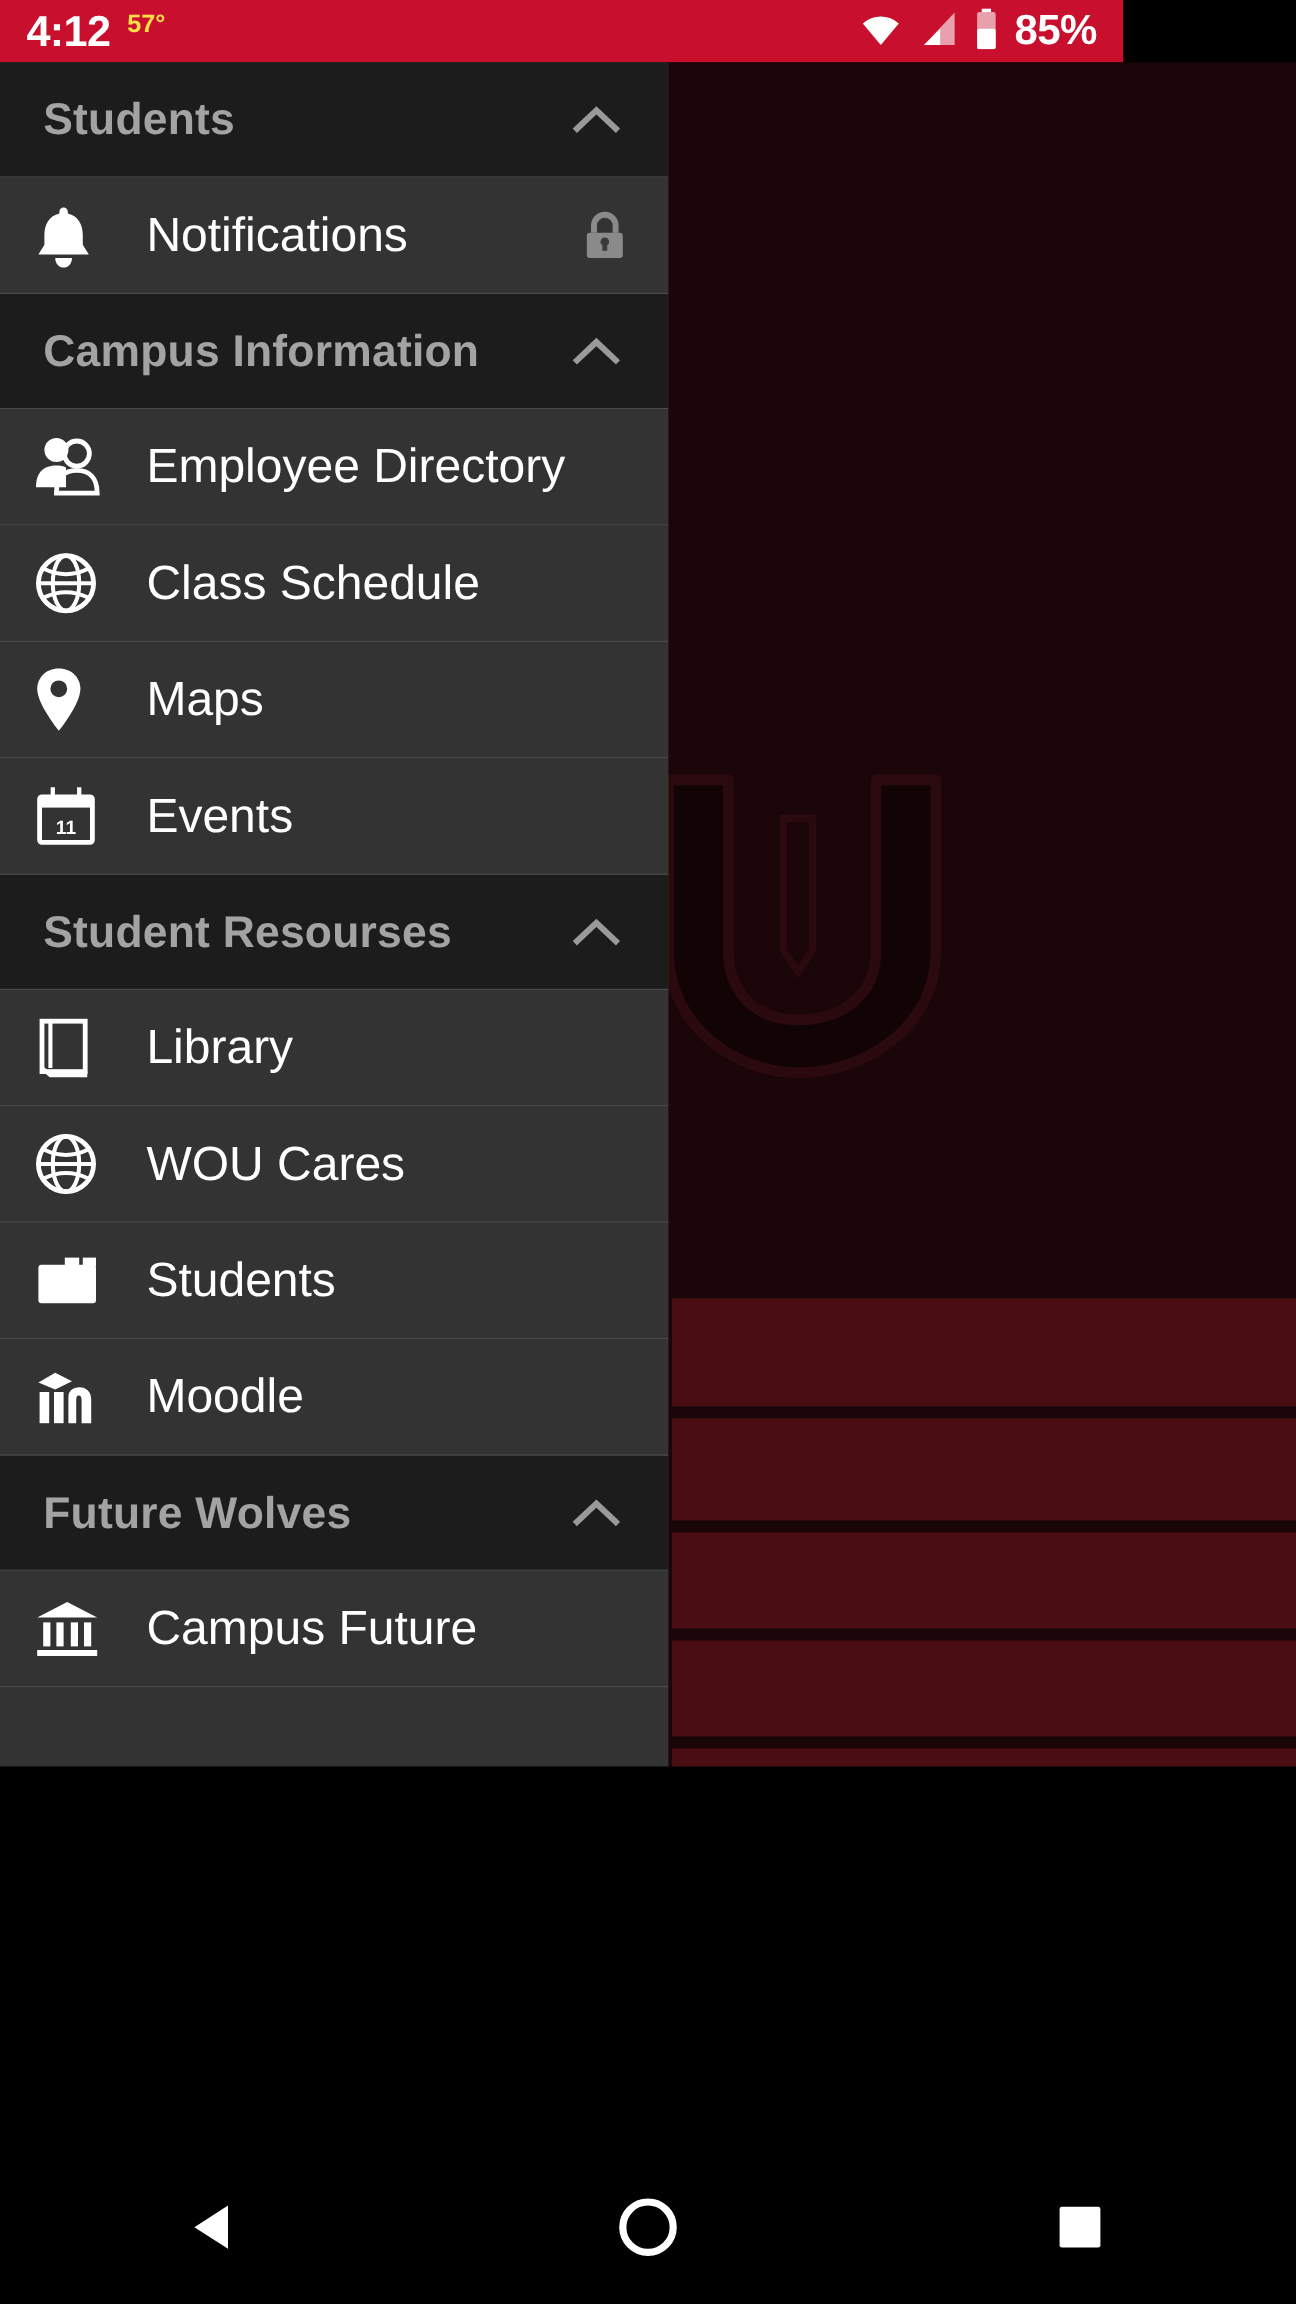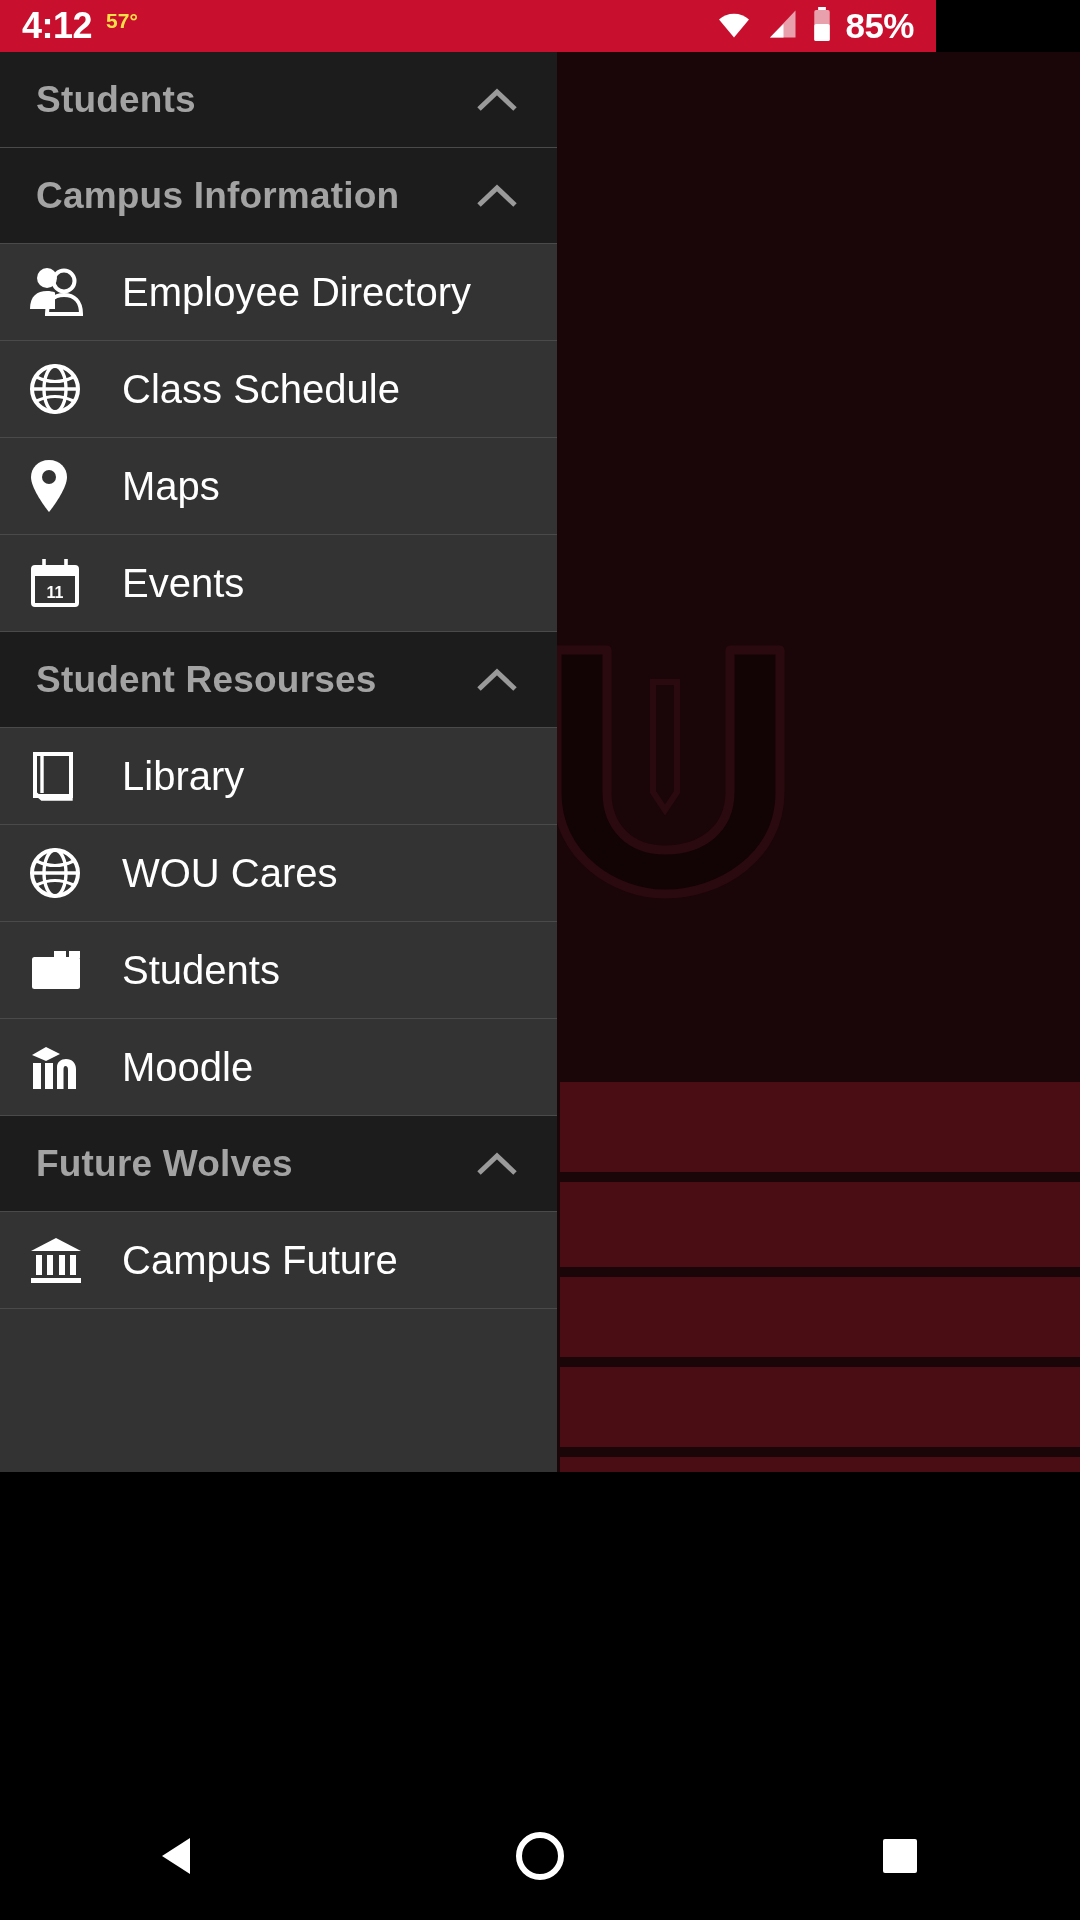--- a/index.html
+++ b/index.html
@@ -140,20 +140,37 @@
 
     <div class="section-header">
       <span class="sh-label">Students</span>
       <span class="chev">
         <svg width="48" height="30" viewBox="0 0 48 30">
             <polyline points="6,24 24,7 42,24" fill="none" stroke="#9a9a9a" stroke-width="5"></polyline>
           </svg>
       </span>
     </div>
 
+    <div class="menu-row">
+      <span class="ic">
+        <svg width="50" height="56" viewBox="0 0 50 56">
+          <path d="M25 5 C27 5 28.5 6.5 28.5 8.5 L28.5 10 C37 12 41 19 41 28 L41 36 L46 44 L4 44 L9 36 L9 28 C9 19 13 12 21.5 10 L21.5 8.5 C21.5 6.5 23 5 25 5 Z" fill="#ffffff"></path>
+          <path d="M18 47 C18 52 21.5 55 25 55 C28.5 55 32 52 32 47 Z" fill="#ffffff"></path>
+        </svg>
+      </span>
+      <span class="mr-label">Notifications</span>
+      <span class="trail">
+        <svg width="46" height="46" viewBox="0 0 46 46">
+          <path d="M14 21 L14 15 A9 9 0 0 1 32 15 L32 21" fill="none" stroke="#8a8a8a" stroke-width="5"></path>
+          <rect x="8" y="21" width="30" height="21" rx="2.5" fill="#8a8a8a"></rect>
+          <rect x="21" y="27" width="4" height="9" fill="#3a3a3a"></rect>
+          <circle cx="23" cy="28.5" r="3.6" fill="#3a3a3a"></circle>
+        </svg>
+      </span>
+    </div>
 
     <div class="section-header">
       <span class="sh-label">Campus Information</span>
       <span class="chev">
         <svg width="48" height="30" viewBox="0 0 48 30">
             <polyline points="6,24 24,7 42,24" fill="none" stroke="#9a9a9a" stroke-width="5"></polyline>
           </svg>
       </span>
     </div>
 

